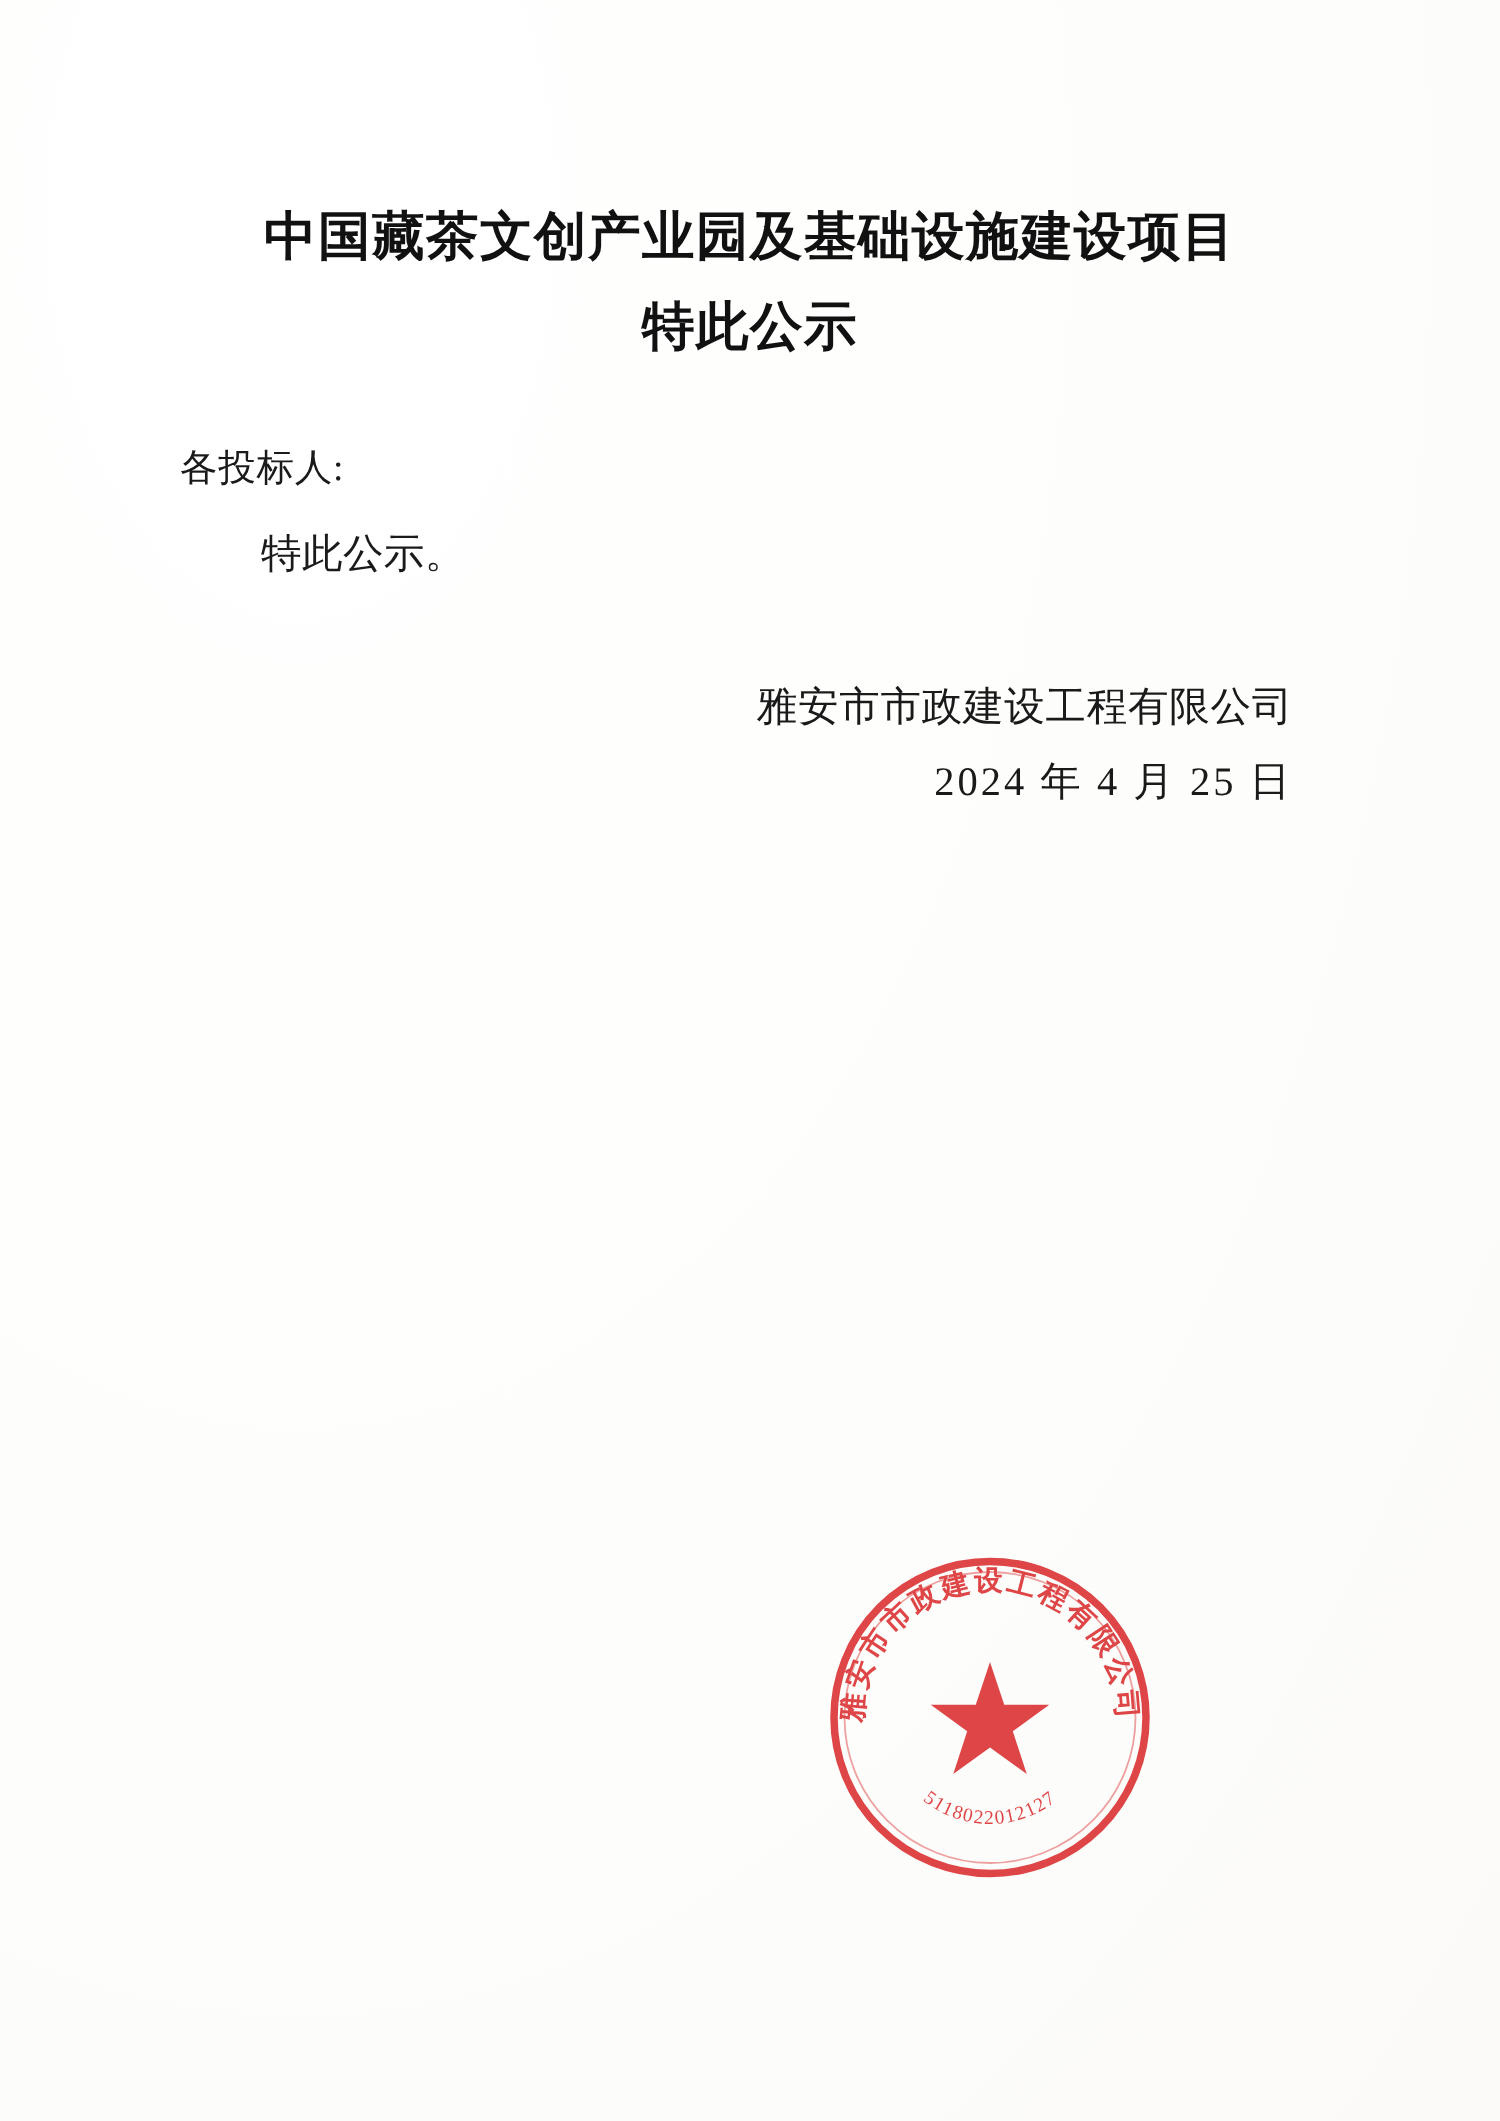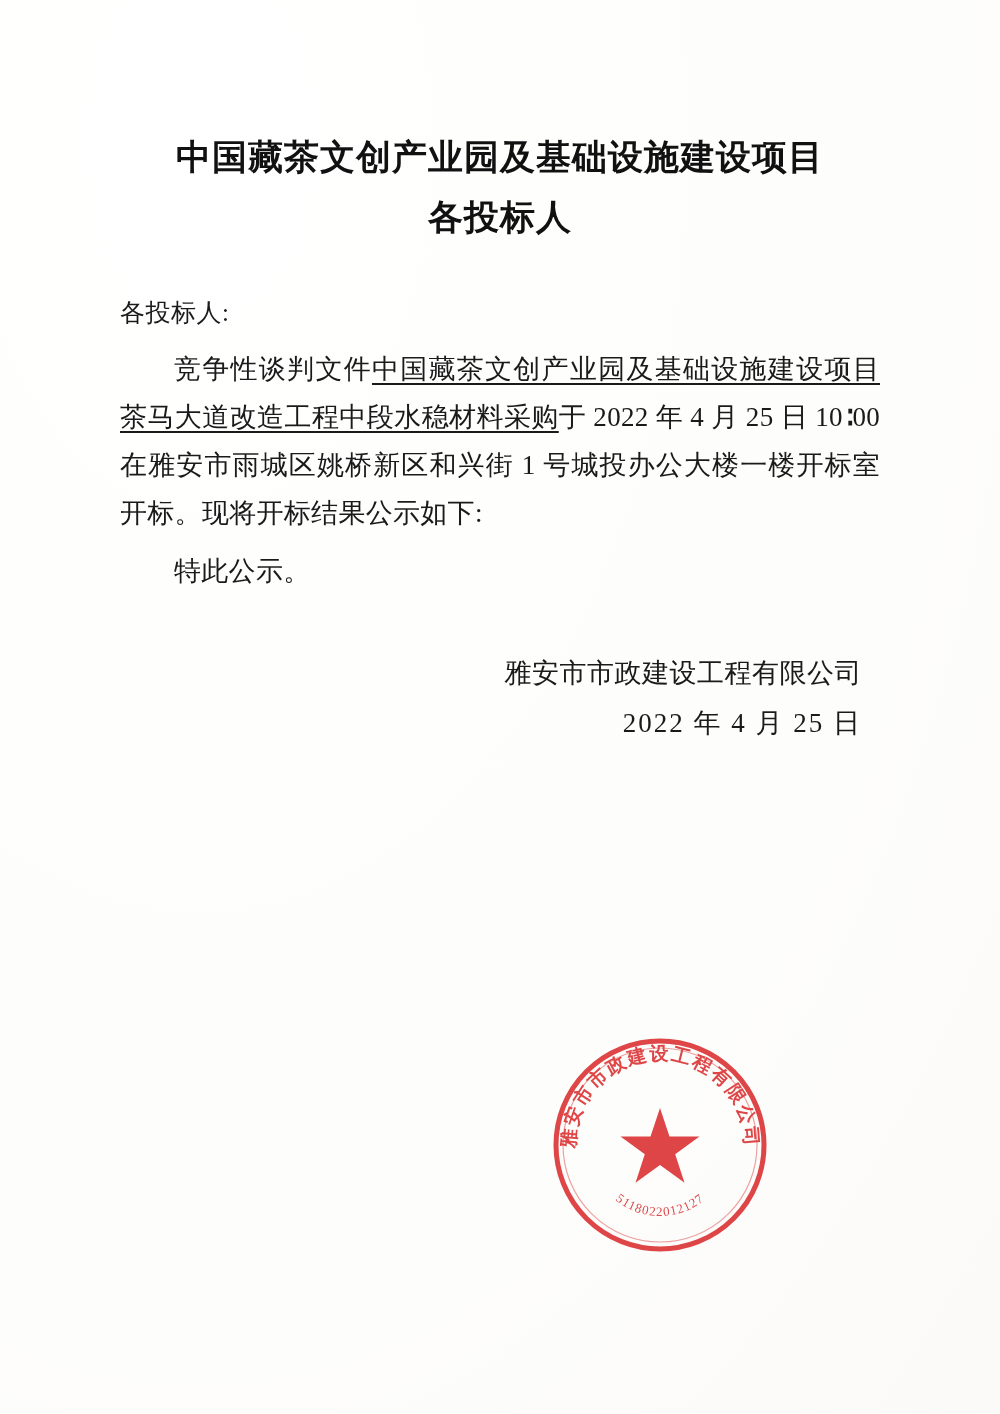--- a/index.html
+++ b/index.html
@@ -101,38 +101,35 @@
 </head>
 <body>
 
 <div class="page">
   <div class="paper"></div>
 
   <div class="content">
 
     <div class="title">
       <div>中国藏茶文创产业园及基础设施建设项目</div>
-      <div>各投标人</div>
+      <div>特此公示</div>
     </div>
 
     <div class="salutation">各投标人:</div>
 
-    <p class="body-par">
-      <span>竞争性谈判文件</span><span class="u">中国藏茶文创产业园及基础设施建设项目茶马大道改造工程中段水稳材料采购</span><span>于 2022 年 4 月 25 日 10∶00 在雅安市雨城区姚桥新区和兴街 1 号城投办公大楼一楼开标室开标。现将开标结果公示如下:</span>
-    </p>
 
 
 
     <p class="body-par">
       <span>特此公示。</span>
     </p>
 
     <div class="signature">
       <div>雅安市市政建设工程有限公司</div>
-      <div class="sig-date">2022 年 4 月 25 日</div>
+      <div class="sig-date">2024 年 4 月 25 日</div>
     </div>
 
   </div>
 
   <div class="seal">
     <svg width="230" height="230" viewBox="0 0 230 230" xmlns="http://www.w3.org/2000/svg">
       <defs>
         <path id="sealArc" d="M 30,115 A 85,85 0 0 1 200,115"></path>
         <path id="sealArcBottom" d="M 44,115 A 71,71 0 0 0 186,115"></path>
       </defs>

